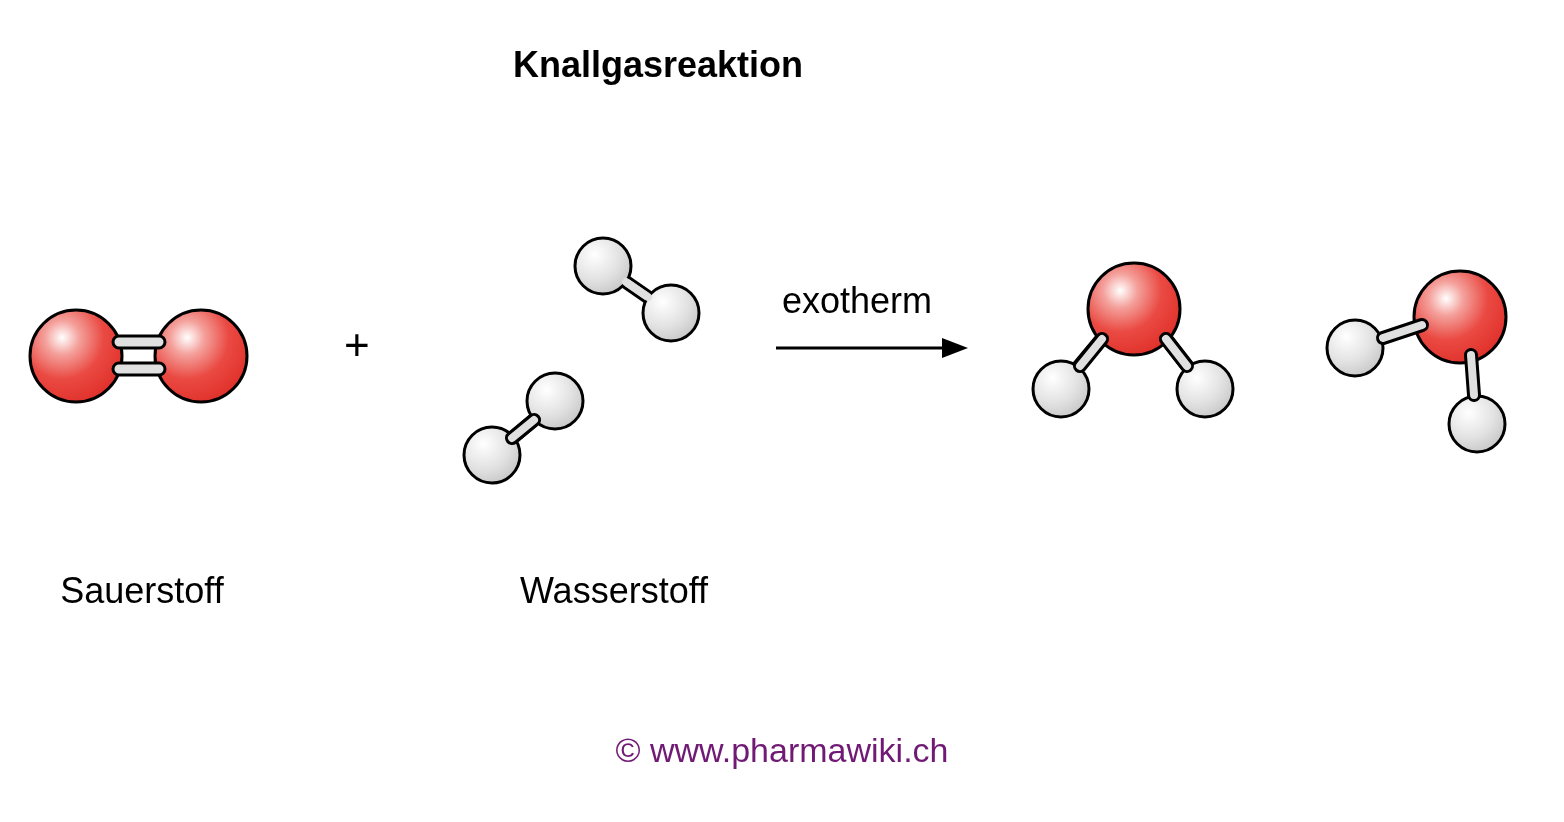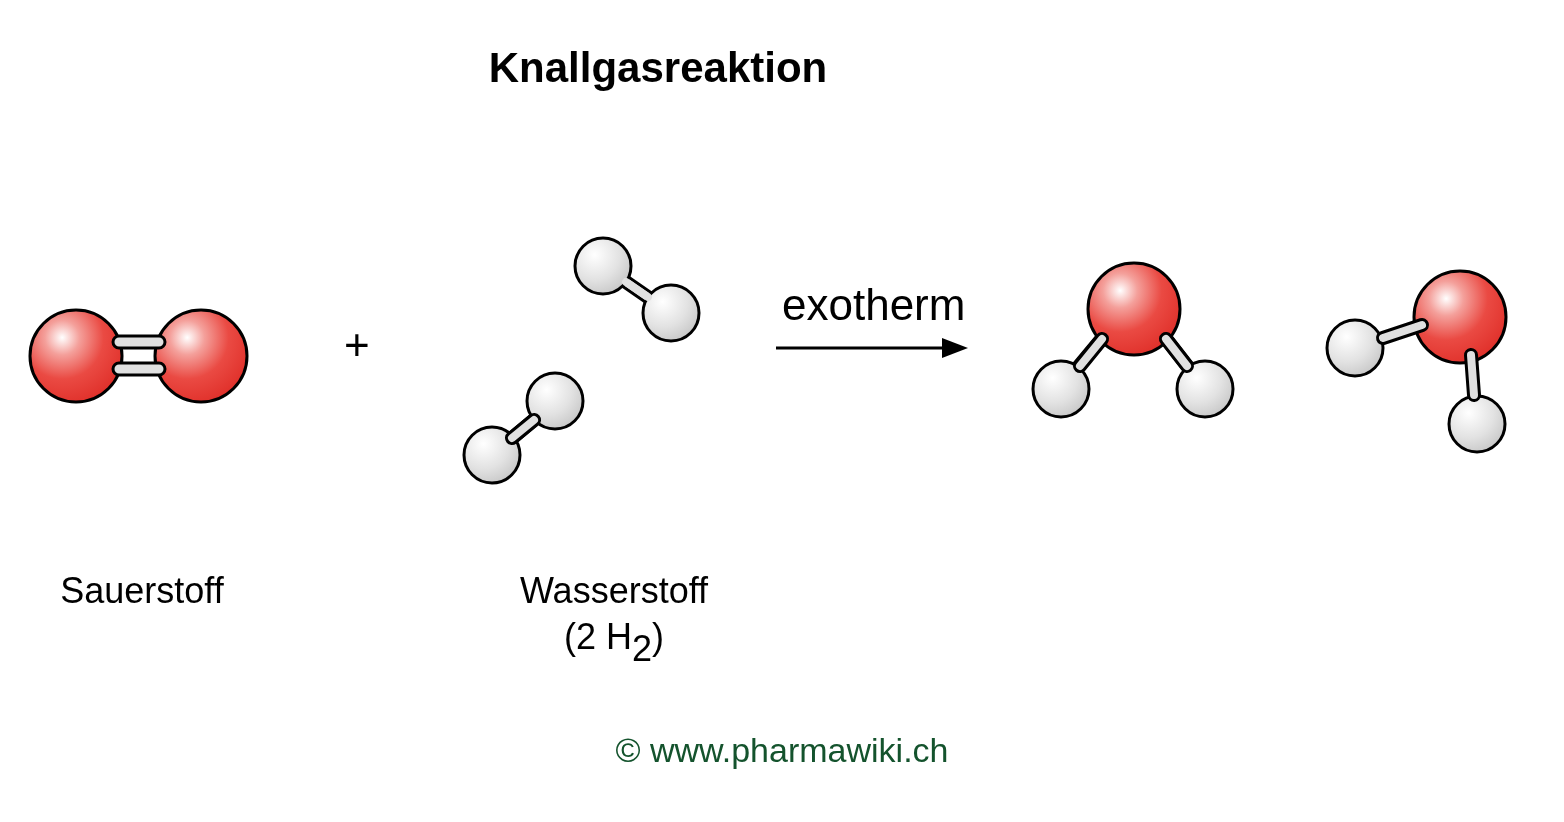--- a/index.html
+++ b/index.html
@@ -1,25 +1,25 @@
 <!DOCTYPE html>
 <html><head>
   <meta charset="utf-8">
   <style>
     html, body { margin: 0; padding: 0; background: #ffffff; }
     body { width: 1564px; height: 822px; position: relative; overflow: hidden;
            font-family: "Liberation Sans", sans-serif; color: #000; }
     .title { position: absolute; left: 0; width: 1316px; top: 44px; text-align: center;
-             font-weight: bold; font-size: 42px; }
+             font-weight: bold; font-size: 36px; }
     .label { position: absolute; text-align: center; font-size: 36px; line-height: 46px; margin-top: 28px; }
     .sub { font-size: 36px; position: relative; top: 12px; }
     .plus { position: absolute; left: 344px; top: 320px; font-size: 44px; }
-    .exo { position: absolute; left: 782px; top: 280px; font-size: 44px; }
+    .exo { position: absolute; left: 782px; top: 280px; font-size: 36px; }
     .copyright { position: absolute; left: 0; width: 1564px; top: 731px; text-align: center;
-                 font-size: 34px; color: #14532d; }
+                 font-size: 34px; color: #701a75; }
     svg.scene { position: absolute; left: 0; top: 0; }
   </style>
 </head>
 <body>
 
 <div class="title">Knallgasreaktion</div>
 
 <svg class="scene" width="1564" height="822" viewBox="0 0 1564 822">
   <defs>
     <radialGradient id="gO" cx="0.35" cy="0.3" r="0.75">
@@ -97,19 +97,18 @@
 
 <div class="plus">+</div>
 <div class="exo">exotherm</div>
 
 <div class="label" style="left:22px; width:240px; top:540px;">
   <div>Sauerstoff</div>
 </div>
 
 <div class="label" style="left:484px; width:260px; top:540px;">
   <div>Wasserstoff</div>
-  <div><span>(2 H</span><span class="sub">2</span><span>)</span></div>
 </div>
 
 <div class="label" style="left:1182px; width:240px; top:540px;">
 </div>
 
 <div class="copyright">© www.pharmawiki.ch</div>
 
 </body></html>

